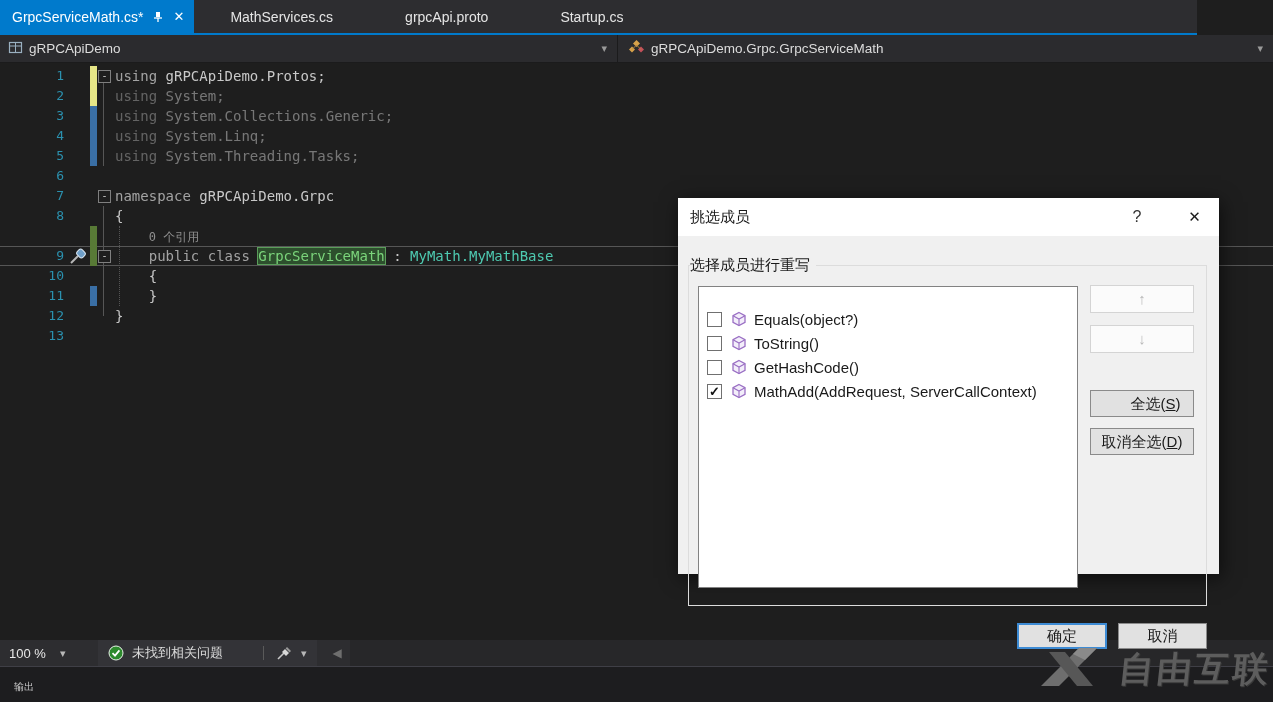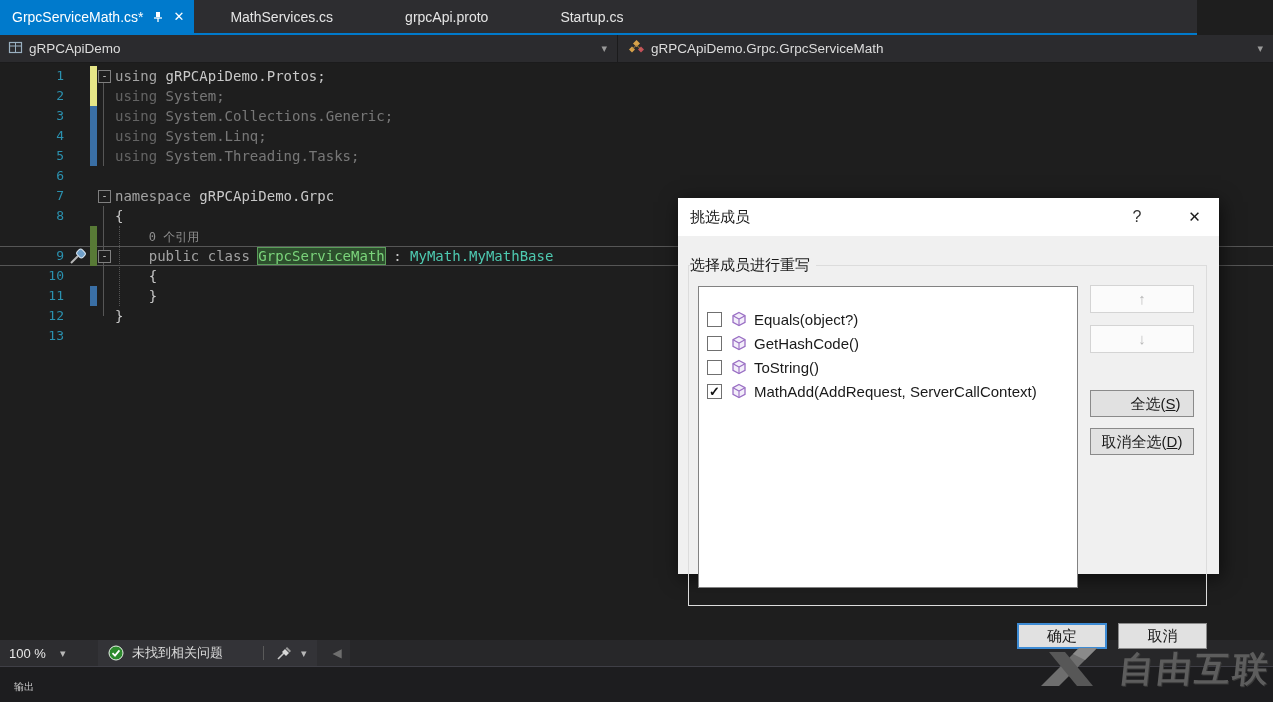--- a/index.html
+++ b/index.html
@@ -316,31 +316,31 @@
         <span class="mlabel">Equals(object?)</span>
       </div>
       <div class="mitem">
         <div class="mcheck"></div>
         <span class="micon">
           <svg width="16" height="16" viewBox="0 0 16 16">
             <polygon points="8,1.5 14,4.7 14,11.3 8,14.5 2,11.3 2,4.7" fill="#f3eefa" stroke="#9a6fc4" stroke-width="1.3"></polygon>
             <path d="M2 4.7 L8 8 L14 4.7 M8 8 L8 14.5" fill="none" stroke="#9a6fc4" stroke-width="1.1"></path>
           </svg>
         </span>
-        <span class="mlabel">GetHashCode()</span>
+        <span class="mlabel">ToString()</span>
       </div>
       <div class="mitem">
         <div class="mcheck"></div>
         <span class="micon">
           <svg width="16" height="16" viewBox="0 0 16 16">
             <polygon points="8,1.5 14,4.7 14,11.3 8,14.5 2,11.3 2,4.7" fill="#f3eefa" stroke="#9a6fc4" stroke-width="1.3"></polygon>
             <path d="M2 4.7 L8 8 L14 4.7 M8 8 L8 14.5" fill="none" stroke="#9a6fc4" stroke-width="1.1"></path>
           </svg>
         </span>
-        <span class="mlabel">ToString()</span>
+        <span class="mlabel">GetHashCode()</span>
       </div>
       <div class="mitem">
         <div class="mcheck">✓</div>
         <span class="micon">
           <svg width="16" height="16" viewBox="0 0 16 16">
             <polygon points="8,1.5 14,4.7 14,11.3 8,14.5 2,11.3 2,4.7" fill="#f3eefa" stroke="#9a6fc4" stroke-width="1.3"></polygon>
             <path d="M2 4.7 L8 8 L14 4.7 M8 8 L8 14.5" fill="none" stroke="#9a6fc4" stroke-width="1.1"></path>
           </svg>
         </span>
         <span class="mlabel">MathAdd(AddRequest, ServerCallContext)</span>

